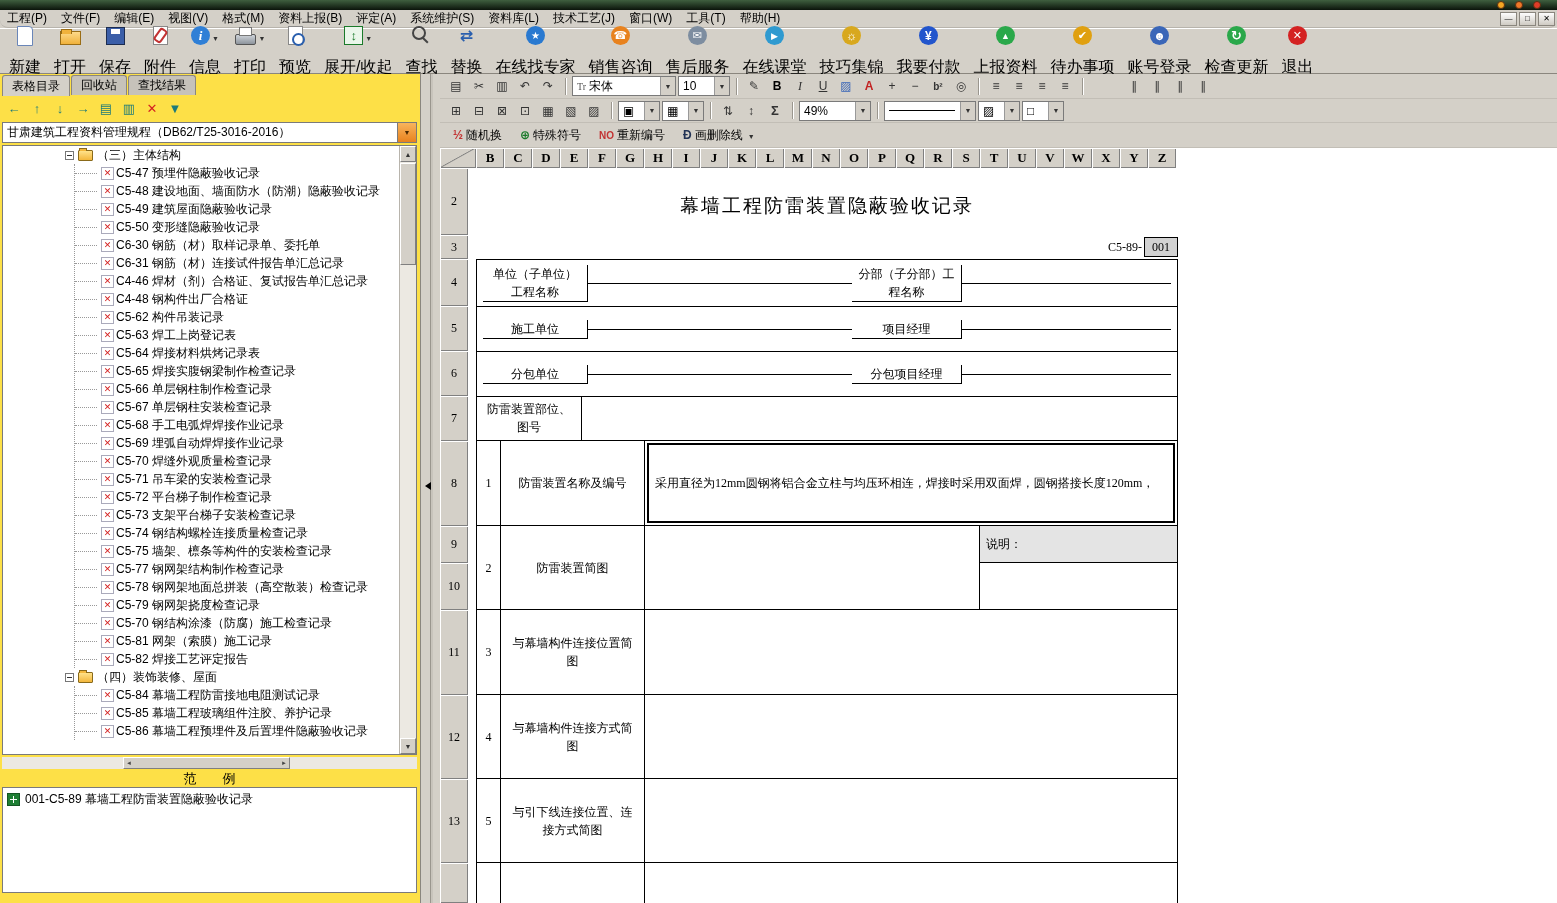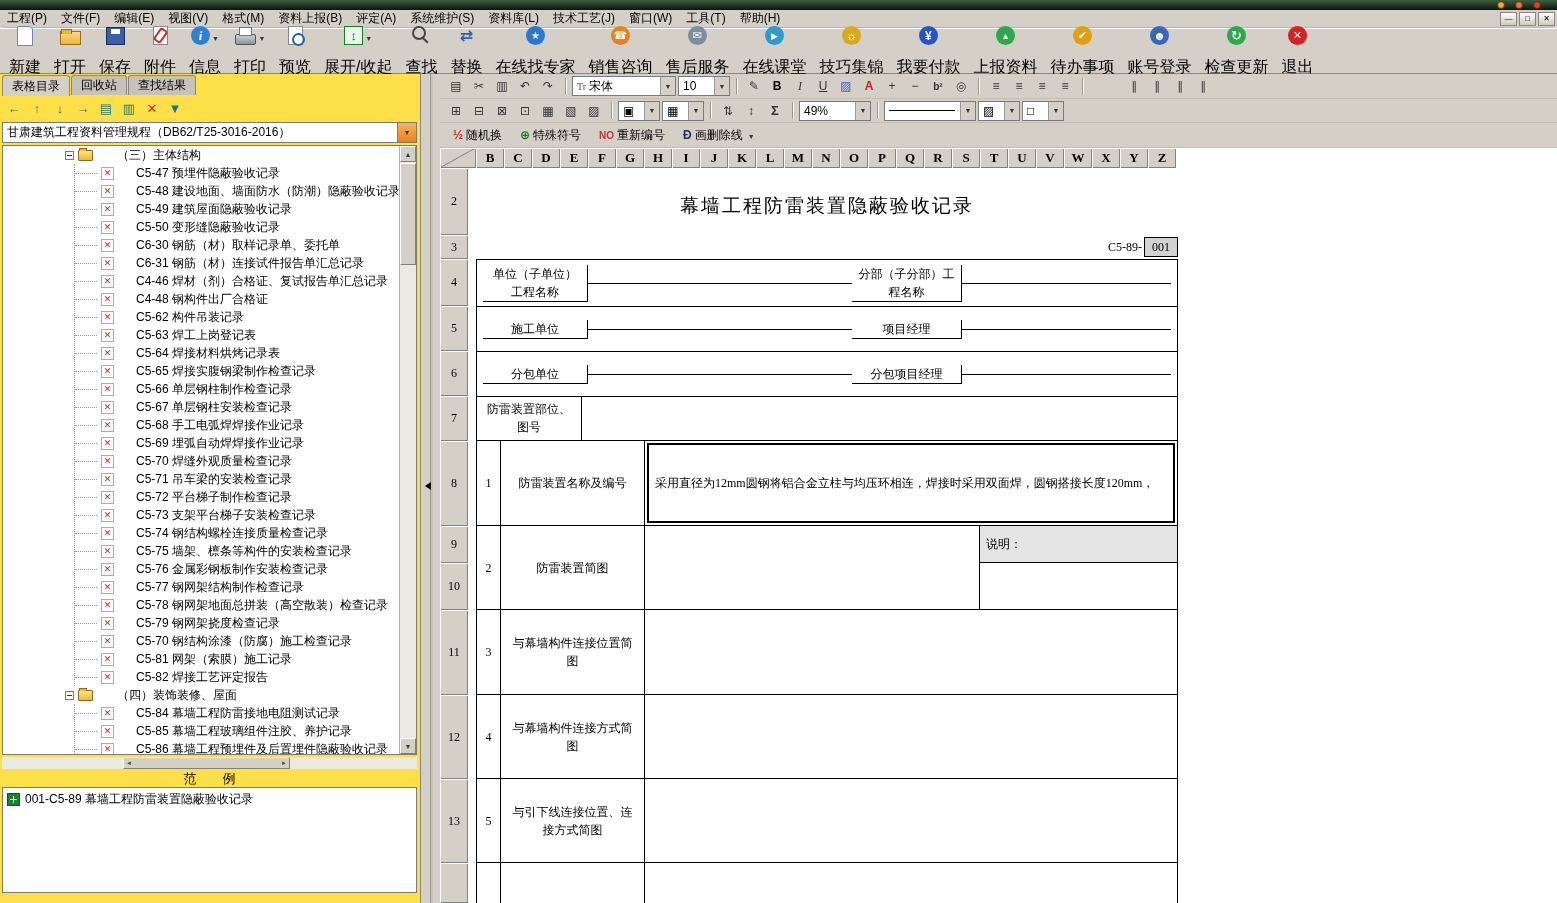--- a/index.html
+++ b/index.html
@@ -90,21 +90,21 @@
   .tree-box { position:absolute; top:71px; left:2px; right:3px; height:610px; background:#fff;
     border:1px solid #7a7a7a; overflow:hidden; }
   .tree-content { position:absolute; left:0; top:0; right:17px; bottom:0; overflow:hidden; }
   .tgroup { display:flex; align-items:center; height:18px; padding-left:62px; gap:4px; white-space:nowrap; }
   .expbox { width:9px; height:9px; border:1px solid #777; background:#fff; position:relative; flex:0 0 9px; }
   .expbox::before { content:""; position:absolute; left:1px; right:1px; top:3px; height:1px; background:#333; }
   .folder { width:15px; height:11px; background:linear-gradient(#ffe28a,#f3b73c); border:1px solid #8a6a1a;
     border-radius:1px; position:relative; flex:0 0 15px; }
   .folder::before { content:""; position:absolute; top:-3px; left:0; width:6px; height:2px;
     background:#f3b73c; border:1px solid #8a6a1a; border-bottom:none; }
-  .tg-label,.ti-label { font-size:12px; white-space:nowrap;margin-left:20px; }
+  .tg-label,.ti-label { font-size:12px; white-space:nowrap; }
   .tchildren { margin-left:71px; border-left:1px dotted #999; }
   .titem { position:relative; display:flex; align-items:center; height:18px; padding-left:26px; gap:2px; white-space:nowrap; cursor:default; }
   .titem::before { content:""; position:absolute; left:0; top:9px; width:22px; border-top:1px dotted #999; }
   .redx { width:13px; height:13px; background:#fff; border:1px solid #aab; flex:0 0 13px;
     display:flex; align-items:center; justify-content:center; }
   .redx::before { content:"✕"; color:#d42222; font-size:9px; font-weight:bold; line-height:1; }
 
   .vscroll { position:absolute; right:0; top:0; bottom:0; width:17px; background:#ece9e2; border-left:1px solid #b8b4ac; }
   .sarr { position:absolute; left:0; width:16px; height:16px; background:#d4d0c8;
     border:1px solid; border-color:#fff #7f7f7f #7f7f7f #fff; display:flex; align-items:center; justify-content:center; font-size:7px; color:#333; }
@@ -584,24 +584,20 @@
             <div class="titem">
               <span class="redx"></span>
               <span class="ti-label">C5-74 钢结构螺栓连接质量检查记录</span>
             </div>
 
             <div class="titem">
               <span class="redx"></span>
               <span class="ti-label">C5-75 墙架、檩条等构件的安装检查记录</span>
             </div>
 
-            <div class="titem">
-              <span class="redx"></span>
-              <span class="ti-label">C5-76 金属彩钢板制作安装检查记录</span>
-            </div>
 
             <div class="titem">
               <span class="redx"></span>
               <span class="ti-label">C5-77 钢网架结构制作检查记录</span>
             </div>
 
             <div class="titem">
               <span class="redx"></span>
               <span class="ti-label">C5-78 钢网架地面总拼装（高空散装）检查记录</span>
             </div>

